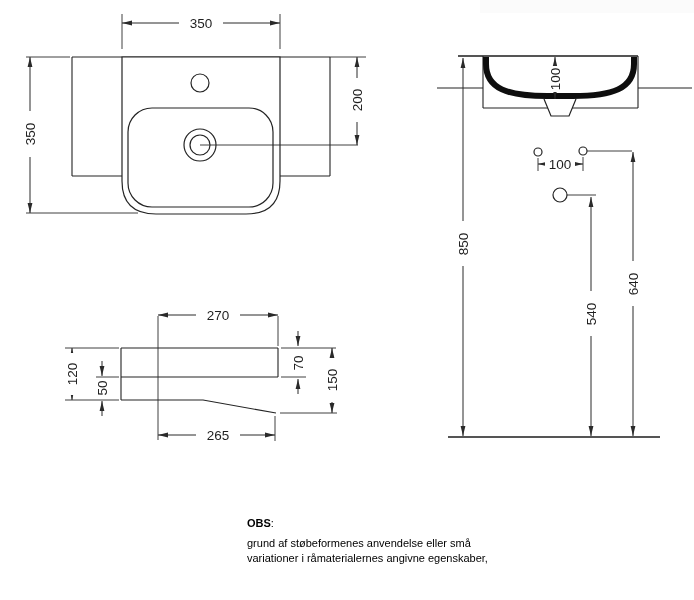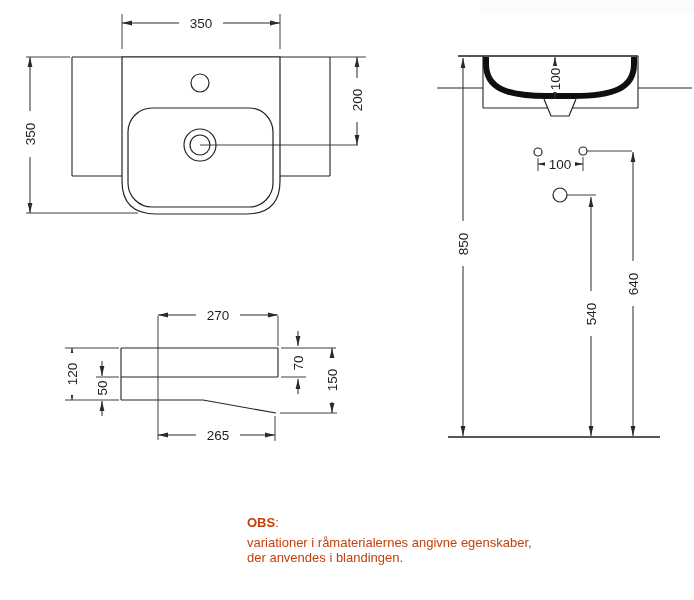--- a/index.html
+++ b/index.html
@@ -14,21 +14,21 @@
   .thick{ stroke:#0e0e0e; stroke-width:6; fill:none; }
   .ext  { stroke:#2a2a2a; stroke-width:0.9; fill:none; }
   .dim  { stroke:#2a2a2a; stroke-width:1; fill:none;
           marker-start:url(#arr); marker-end:url(#arr); }
   .stub { stroke:#2a2a2a; stroke-width:1; fill:none; marker-end:url(#arr); }
   .mask { fill:#ffffff; stroke:none; }
   .shape{ fill:#ffffff; stroke:#242424; stroke-width:1.2; }
   text  { font-family:"Liberation Sans", sans-serif; font-size:13.5px; fill:#1f1f1f; }
   .note {
     position:absolute; left:247px; top:516px; width:350px;
-    font-size:13px; line-height:14.4px; color:#c2410c;
+    font-size:11px; line-height:14.4px; color:#000000;
   }
   .note-head { margin-bottom:6px; }
   .b { font-weight:bold; }
 </style>
 </head>
 <body>
 
 <div class="canvas">
 <svg width="694" height="600" viewBox="0 0 694 600">
   <defs>
@@ -162,16 +162,16 @@
       <path class="ext" d="M275,416 V441"></path>
       <path class="dim" d="M158,435 H275"></path>
       <rect class="mask" x="196" y="427" width="44" height="17"></rect>
       <text x="218" y="435" text-anchor="middle" dominant-baseline="central">265</text>
     </g>
   </g>
 </svg>
 
   <div class="note">
     <div class="note-head"><span class="b">OBS</span><span>:</span></div>
+    <div>grund af støbeformenes anvendelse eller små</div>
     <div>variationer i råmaterialernes angivne egenskaber,</div>
-    <div>der anvendes i blandingen.</div>
   </div>
 </div>
 
 </body></html>

